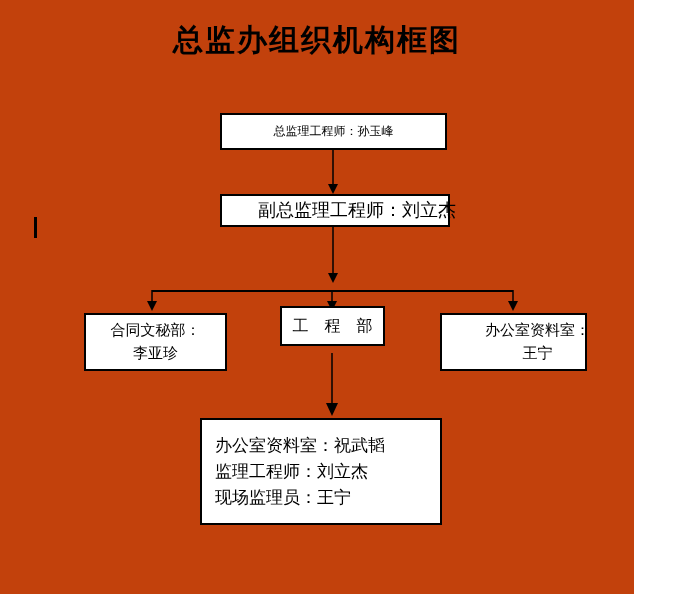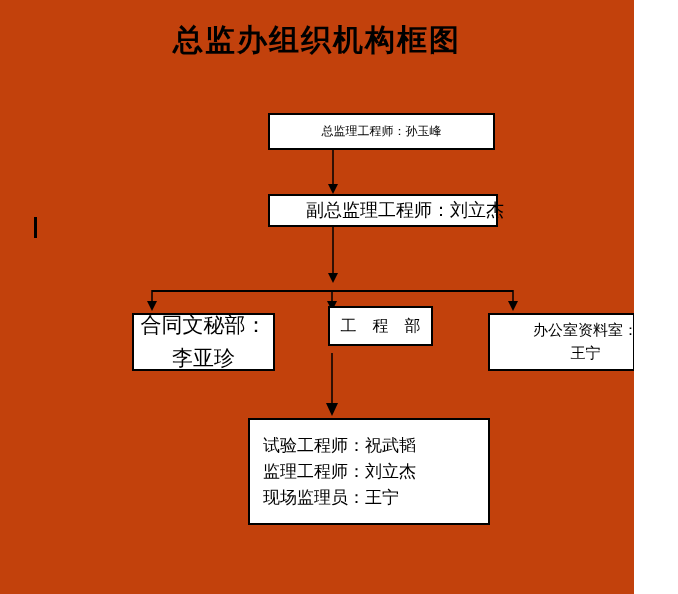--- a/index.html
+++ b/index.html
@@ -40,34 +40,33 @@
     box-sizing: border-box;
     border: 2px solid #000000;
     background: #ffffff;
     display: flex;
     flex-direction: column;
     align-items: center;
     justify-content: center;
     text-align: center;
     line-height: 1.55;
     white-space: pre;
-    margin-left: 48px;
   }
   #node-chief {
     left: 220px; top: 113px; width: 227px; height: 37px;
     font-size: 12px;
   }
   #node-deputy {
     left: 220px; top: 194px; width: 230px; height: 33px;
     font-size: 18px;
     padding-left: 44px;
   }
   #node-contract {
     left: 84px; top: 313px; width: 143px; height: 58px;
-    font-size: 21px;
+    font-size: 15px;
   }
   #node-engineering {
     left: 280px; top: 306px; width: 105px; height: 40px;
     font-size: 16px;
   }
   #node-office {
     left: 440px; top: 313px; width: 147px; height: 58px;
     font-size: 15px;
     padding-left: 48px;
   }
@@ -135,18 +134,18 @@
   <div class="node" id="node-engineering">
     <span class="node-line">工　程　部</span>
   </div>
 
   <div class="node" id="node-office">
     <span class="node-line">办公室资料室：</span>
     <span class="node-line">王宁</span>
   </div>
 
   <div class="node" id="node-staff">
-    <span class="node-line">试验工程师：祝武韬</span>
+    <span class="node-line">办公室资料室：祝武韬</span>
     <span class="node-line">监理工程师：刘立杰</span>
     <span class="node-line">现场监理员：王宁</span>
   </div>
 
 </div>
 
 </body></html>

